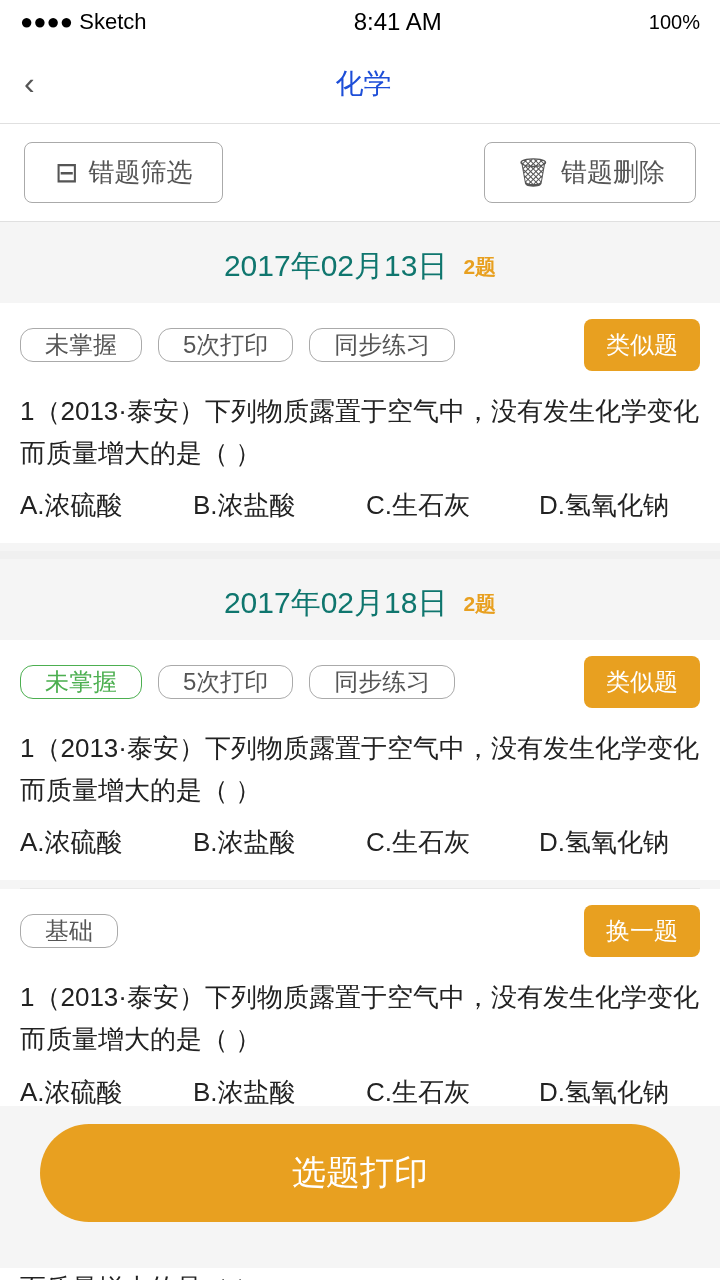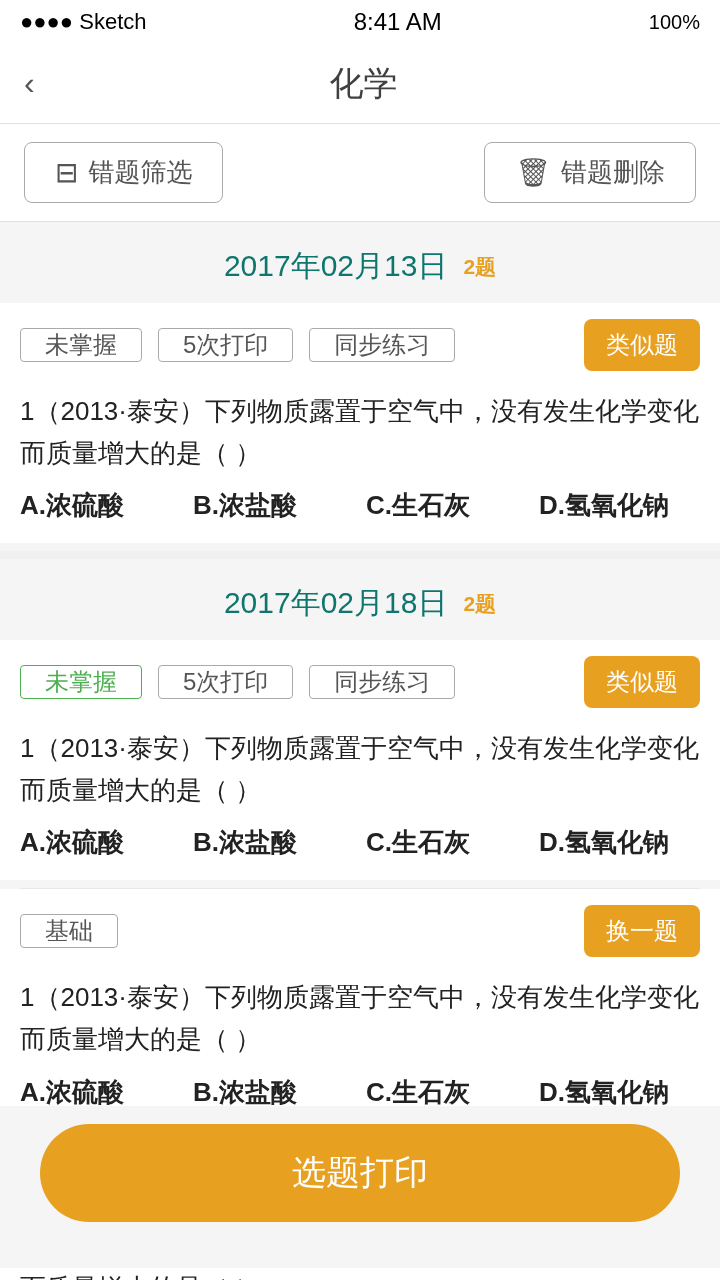--- a/index.html
+++ b/index.html
@@ -37,23 +37,23 @@
       position: relative;
     }
     .nav-back {
       position: absolute;
       left: 24px;
       font-size: 32px;
       color: #555;
       cursor: pointer;
     }
     .nav-title {
-      font-size: 34px;
+      font-size: 28px;
       font-weight: 500;
-      color: #404040;
+      color: #1d4ed8;
       margin-left: 7px;
     }
 
     
     .toolbar {
       background: #fff;
       display: flex;
       align-items: center;
       justify-content: space-between;
       padding: 18px 24px;
@@ -100,21 +100,21 @@
 
     
     .tag-row {
       display: flex;
       align-items: center;
       padding: 16px 20px 12px;
       gap: 16px;
     }
     .tag {
       border: 1.5px solid #aaa;
-      border-radius: 4px;
+      border-radius: 13px;
       padding: 0 24px;
       font-size: 24px;
       color: #555;
       background: #fff;
       cursor: pointer;
     }
     .tag.active-green {
       border-color: #4caf50;
       color: #4caf50;
     }
@@ -146,21 +146,20 @@
     .question-text {
       font-size: 26px;
       color: #222;
       line-height: 1.6;
       margin-bottom: 14px;
     }
     .options-row {
       display: flex;
       align-items: flex-start;
       gap: 12px;
-      font-weight: bold;
     }
     .option {
       font-size: 26px;
       color: #222;
       flex: 1;
     }
 
     .divider {
       height: 8px;
       background: #f0f0f0;

